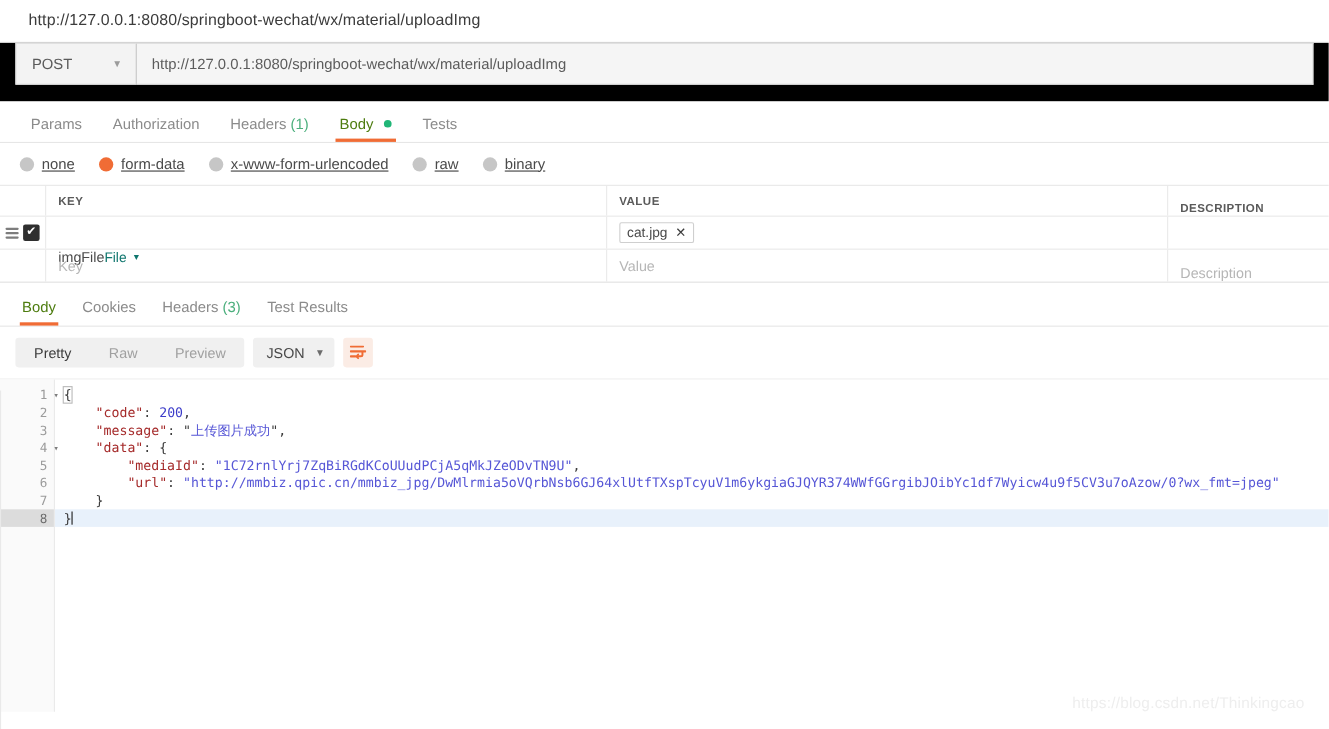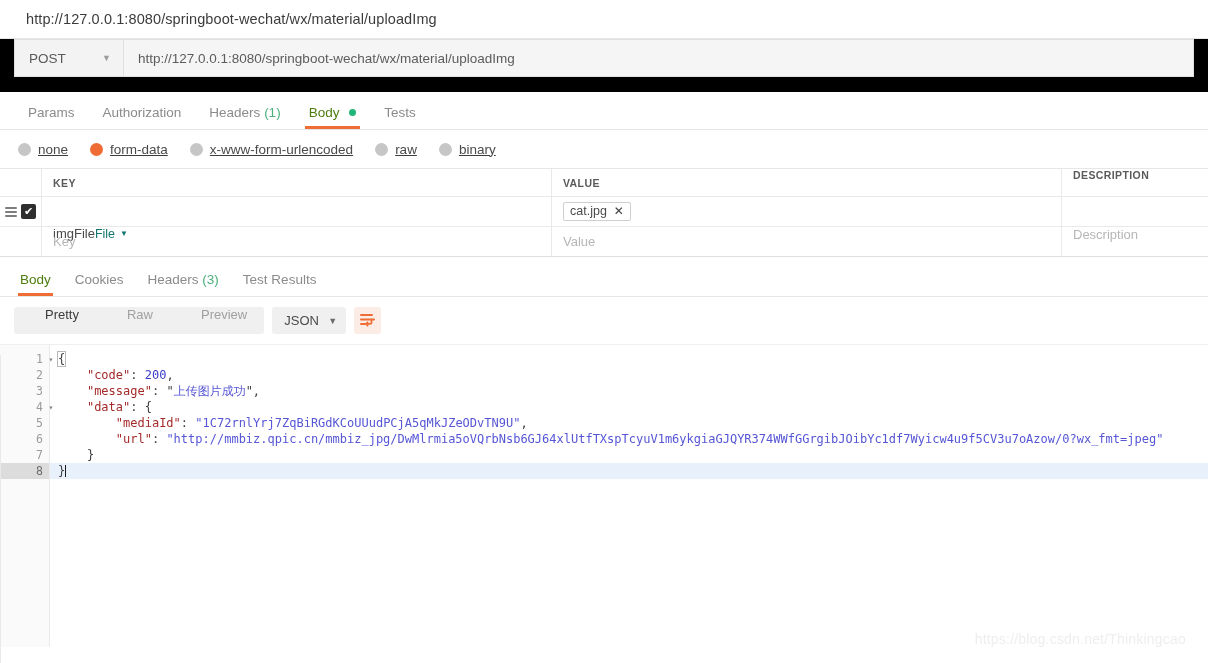--- a/index.html
+++ b/index.html
@@ -92,21 +92,21 @@
     background:#f06c35;
   }
 
   
   .kv-table { border-top:1px solid #e6e6e6; }
   .kv-row { display:flex; height: 30px; border-bottom: 1px solid #e9e9e9; }
   .kv-row.header { background:#fff; height:28px; }
   .kv-gutter { width: 42px; border-right: 1px solid #e9e9e9; display:flex; align-items:center; gap:4px; padding-left:5px; }
   .kv-key  { width: 510px; border-right: 1px solid #e9e9e9; display:flex; align-items:center; padding: 0 8px 0 11px; }
   .kv-val  { width: 510px; border-right: 1px solid #e9e9e9; display:flex; align-items:center; padding: 0 8px 0 11px; }
-  .kv-desc { flex: 1; display:flex; align-items:flex-start; padding: 0 8px 0 11px; }
+  .kv-desc { flex: 1; display:flex; align-items:flex-end; padding: 0 8px 0 11px; }
   .col-head { font-size: 10.5px; font-weight: bold; letter-spacing:.4px; color:#5a5a5a; }
   .kv-text { font-size: 13px; color:#4a4a4a; }
   .kv-placeholder { font-size: 13px; color:#b6b6b6; }
   .key-cell-inner { display:flex; align-items:center; justify-content:flex-start; width:100%;margin-top:44px; }
   .file-sel { display:flex; align-items:center; gap:5px; font-size:12.5px; color:#0f766e; }
   .file-sel .caret { font-size:8px; }
 
   .drag-handle { display:flex; flex-direction:column; gap:2px; width:12px; }
   .drag-handle i { display:block; height:2px; background:#7d7d7d; border-radius:1px; }
   .chk {
@@ -129,21 +129,21 @@
     border-bottom:1px solid #e6e6e6;
     margin-top: 2px;
   }
   .resp-tabs .rtab { padding: 0 12px 9px 12px; }
 
   
   .fmt-bar { height: 47px; display:flex; align-items:center; padding-left: 14px; gap: 8px; }
   .seg {
     display:flex; background:#f0f0f0; border-radius:3px; overflow:hidden; height:27px;
   }
-  .seg div { padding: 0 17px; display:flex; font-size:13px; color:#a0a0a0;margin-left:14px; }
+  .seg div { padding: 0 17px; display:flex; align-items:center; font-size:13px; color:#a0a0a0; }
   .seg div.active { color:#3c3c3c; }
   .json-sel {
     display:flex; align-items:center; justify-content:space-between;
     background:#f0f0f0; border-radius:3px; height:27px; width:74px;
     padding: 0 9px 0 12px; font-size:13px; color:#4a4a4a;
   }
   .json-sel .caret { font-size:9px; color:#6c6c6c; }
   .wrap-btn {
     width:27px; height:27px; background:#fbece5; border-radius:3px;
     display:flex; align-items:center; justify-content:center;

